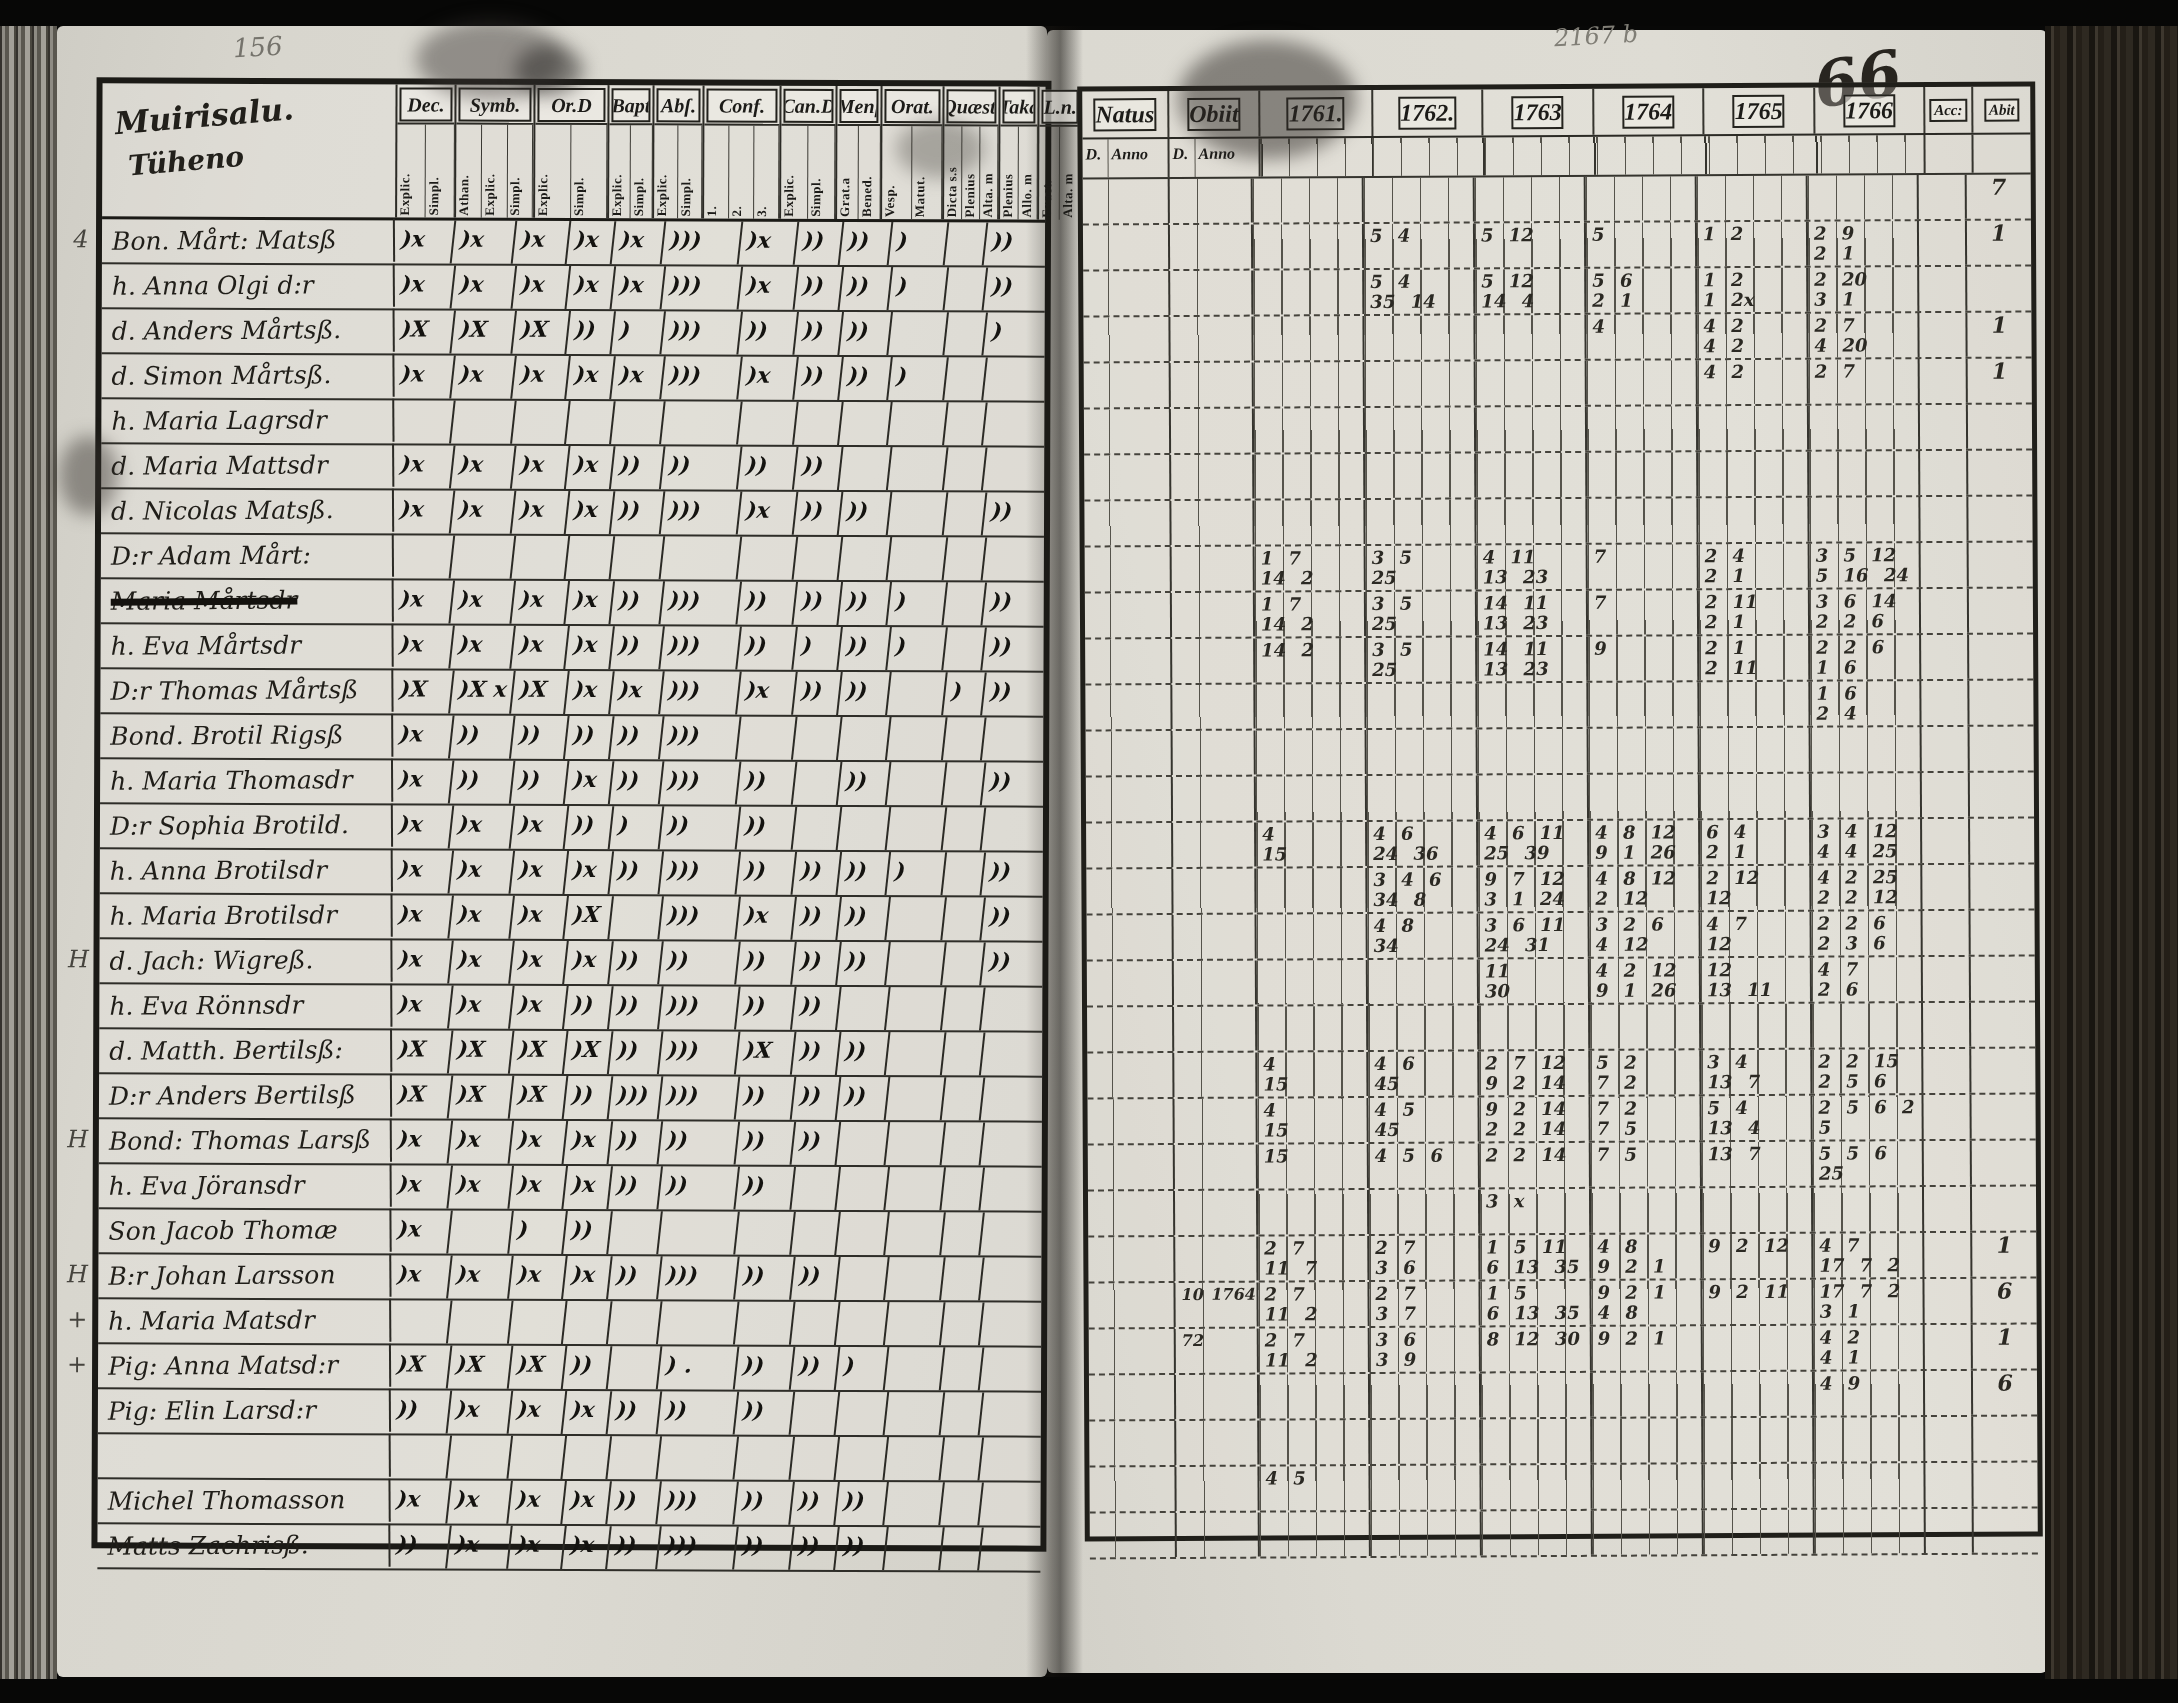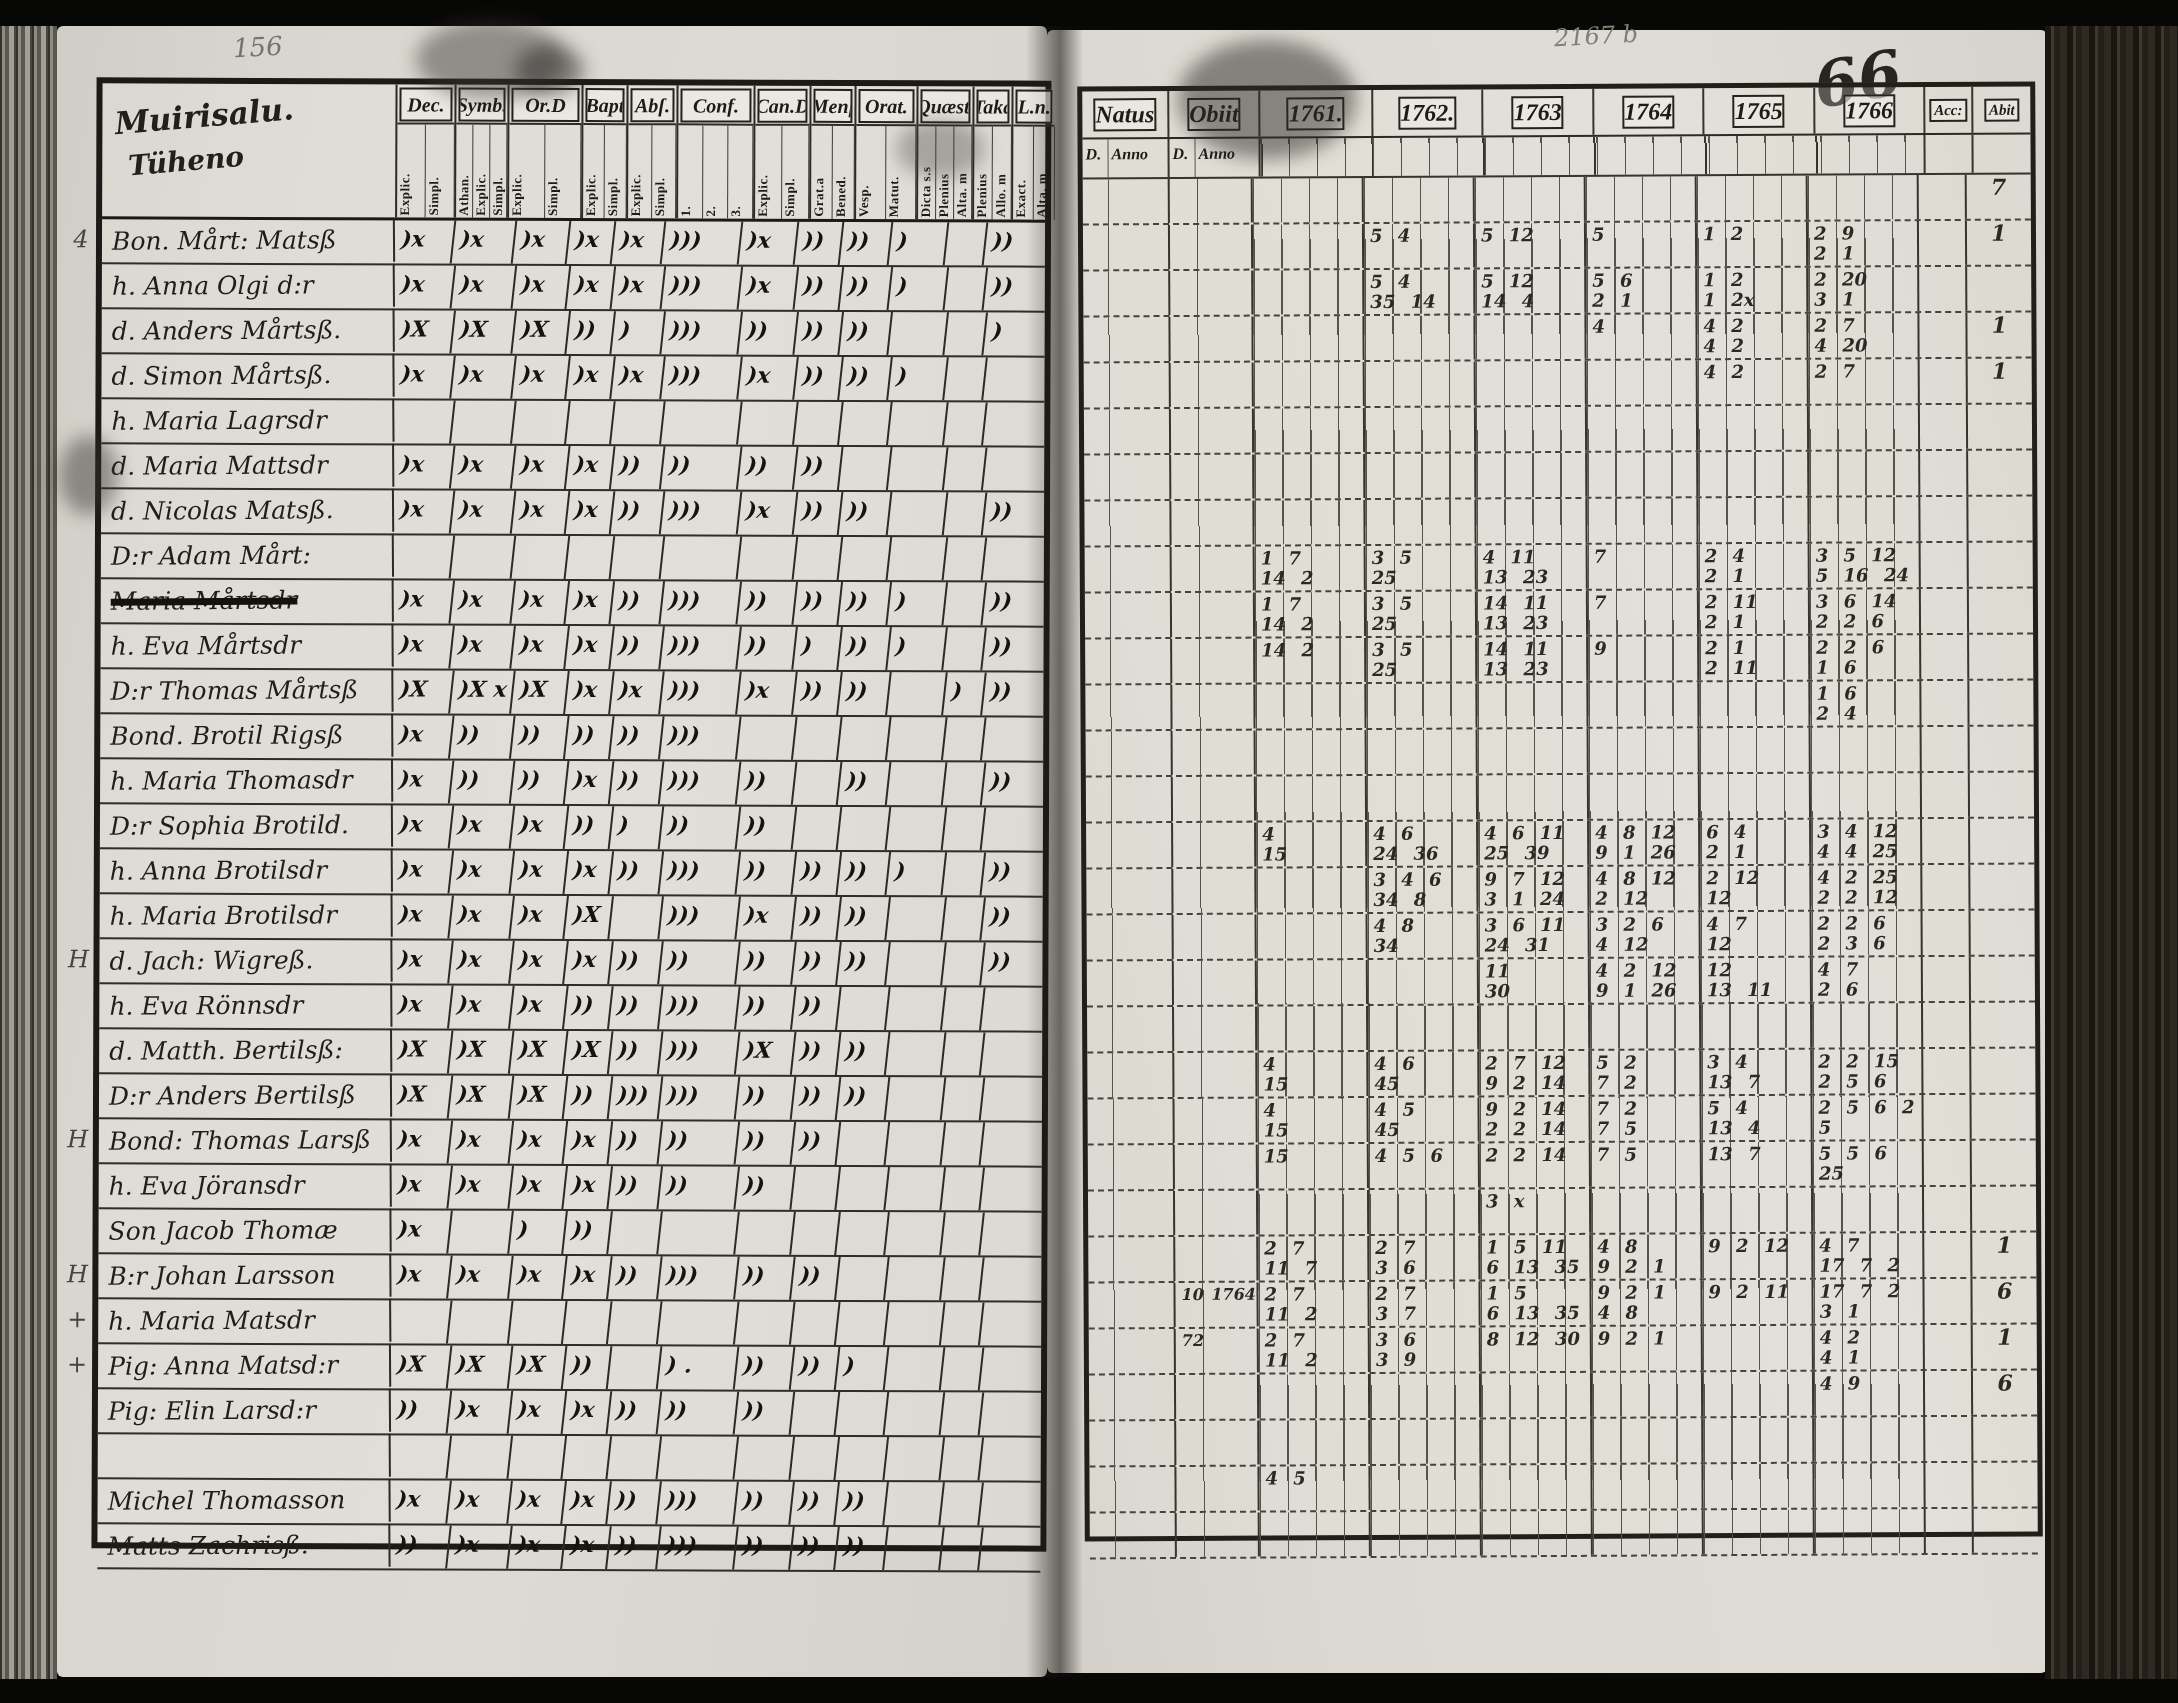--- a/index.html
+++ b/index.html
@@ -70,21 +70,21 @@
   .lmarks > span:nth-child(4){width:45px;}
   .lmarks > span:nth-child(5){width:50px;}
   .lmarks > span:nth-child(6){width:77px;}
   .lmarks > span:nth-child(7){width:56px;}
   .lmarks > span:nth-child(8){width:45px;}
   .lmarks > span:nth-child(9){width:49px;}
   .lmarks > span:nth-child(10){width:56px;}
   .lmarks > span:nth-child(11){width:39px;}
   .lmarks > span:nth-child(12){flex:1;}
   .lcols > div:nth-of-type(1){width:57px;}
-  .lcols > div:nth-of-type(2){width:53px;}
+  .lcols > div:nth-of-type(2){width:79px;}
   .lcols > div:nth-of-type(3){width:74px;}
   .lcols > div:nth-of-type(4){width:45px;}
   .lcols > div:nth-of-type(5){width:50px;}
   .lcols > div:nth-of-type(6){width:77px;}
   .lcols > div:nth-of-type(7){width:56px;}
   .lcols > div:nth-of-type(8){width:45px;}
   .lcols > div:nth-of-type(9){width:62px;}
   .lcols > div:nth-of-type(10){width:56px;}
   .lcols > div:nth-of-type(11){width:39px;}
   .lcols > div:nth-of-type(12){flex:1;}

